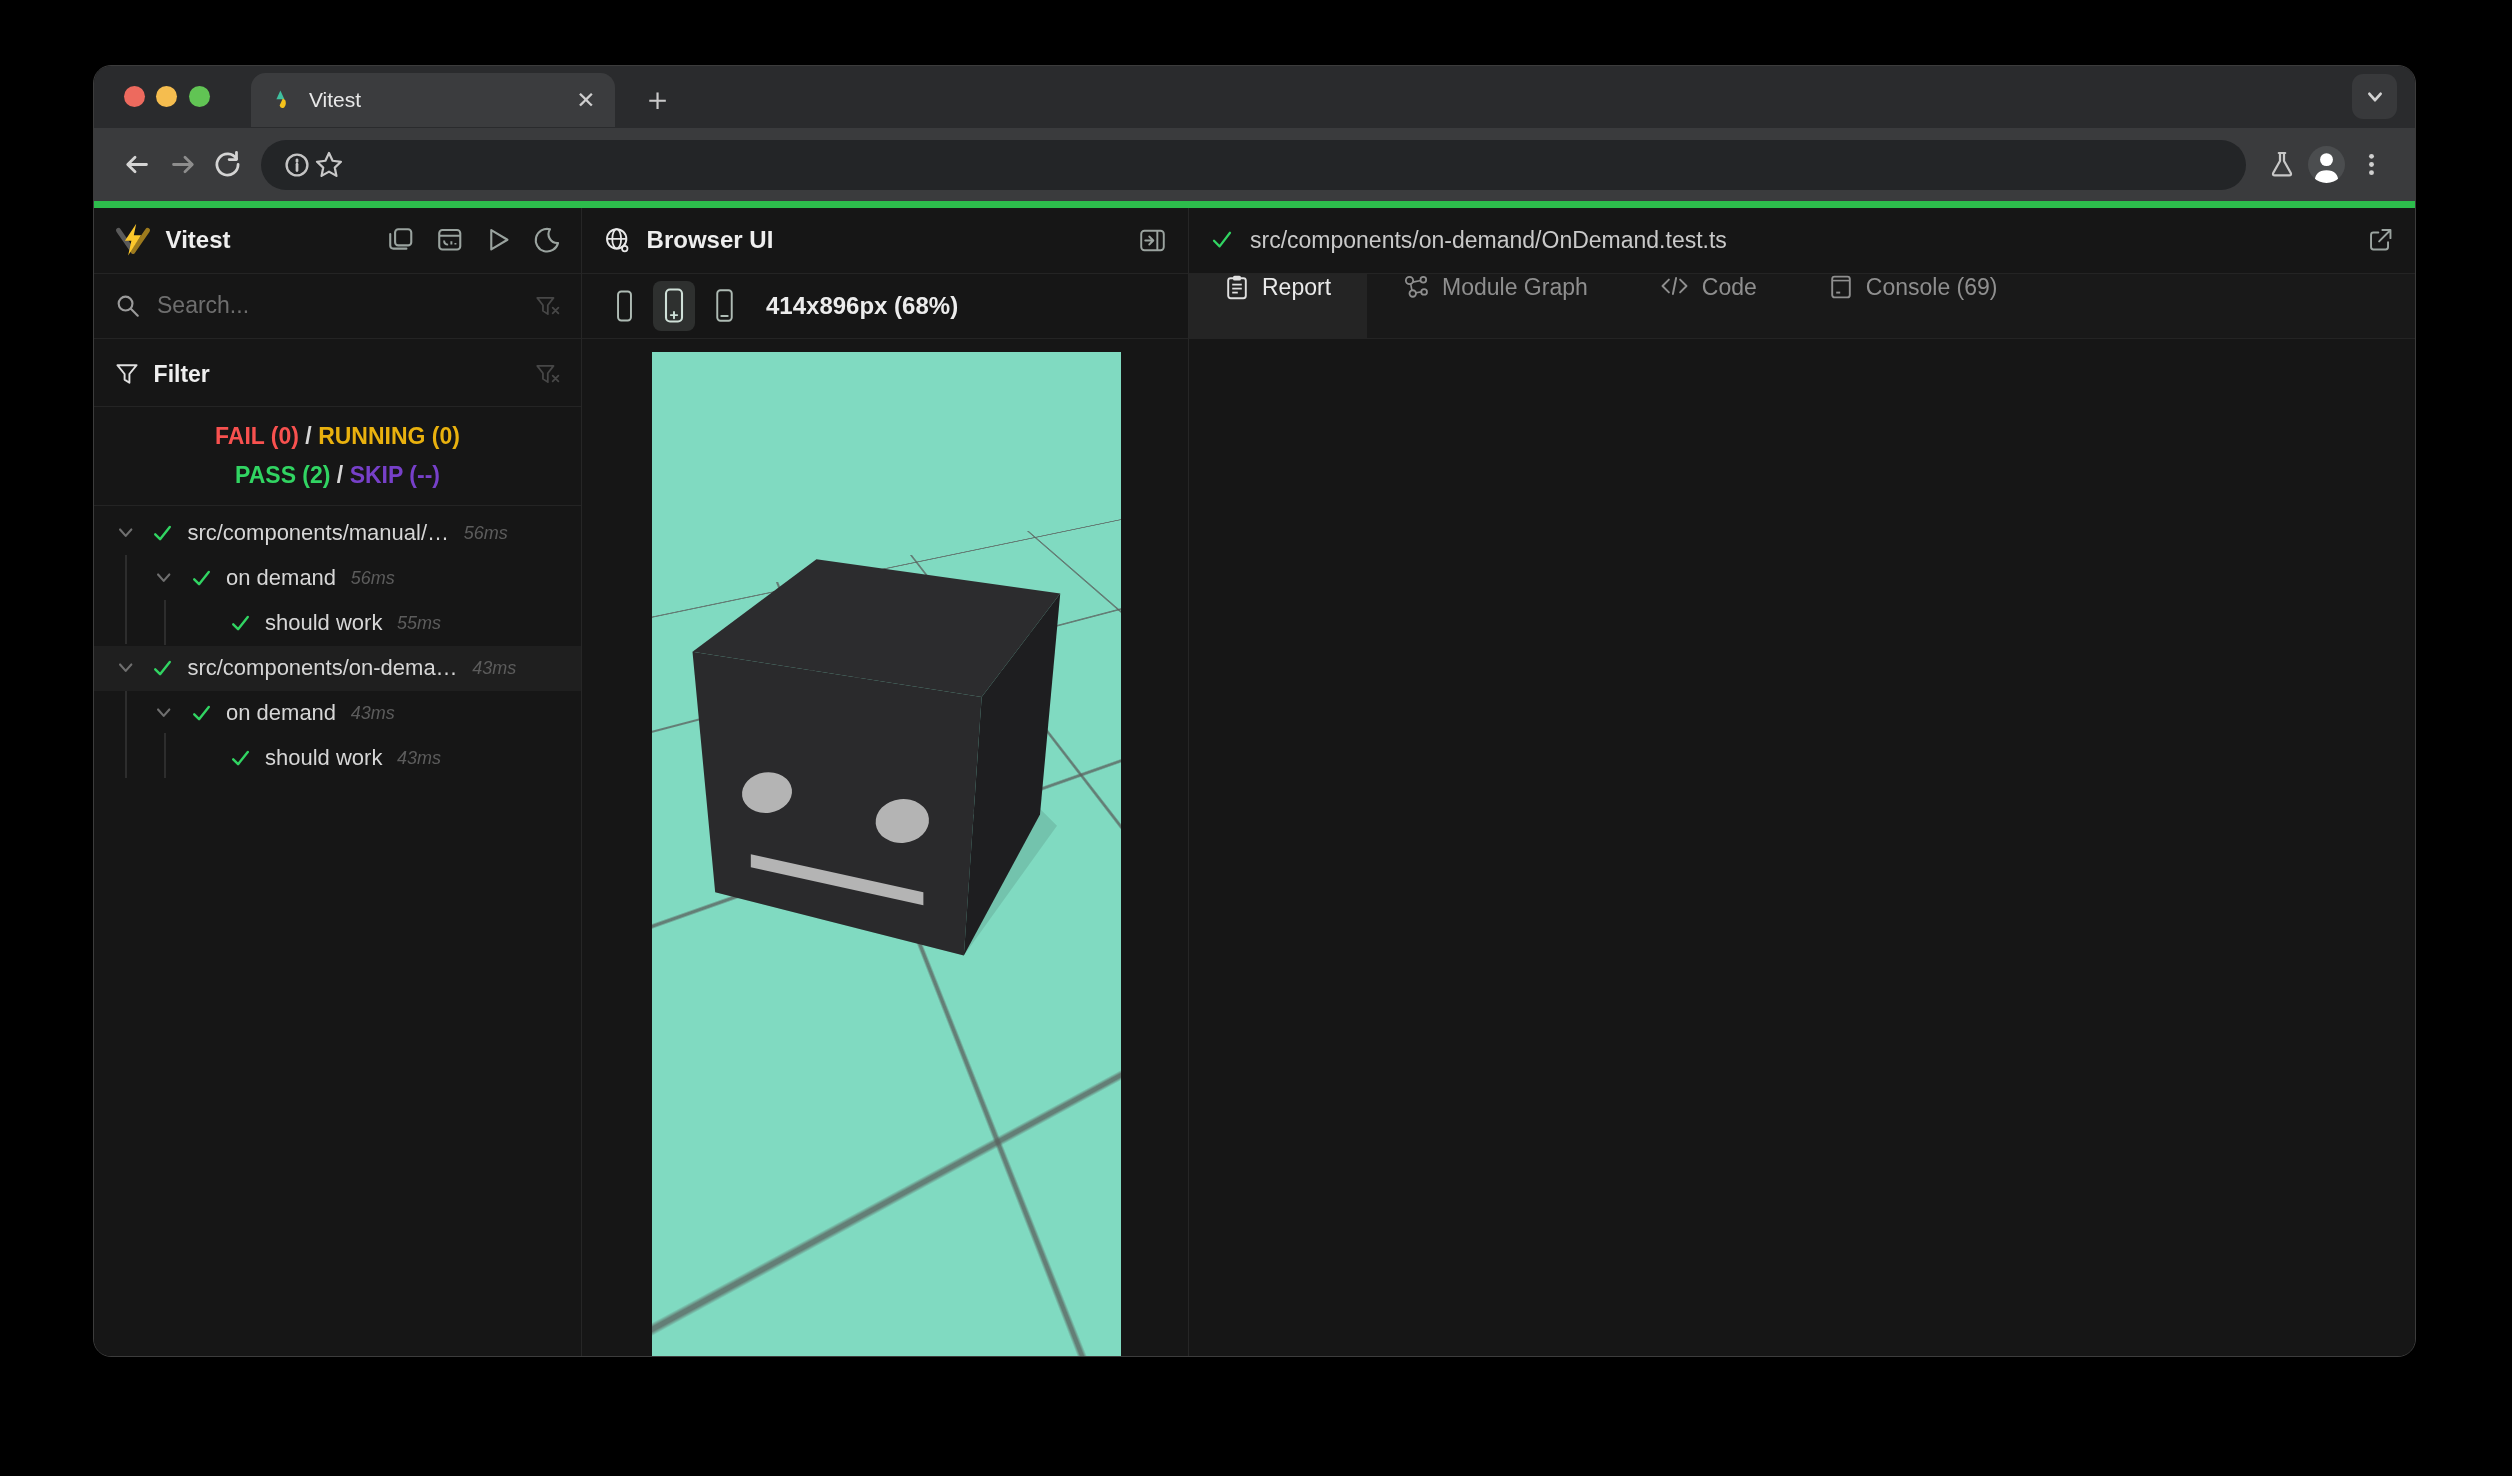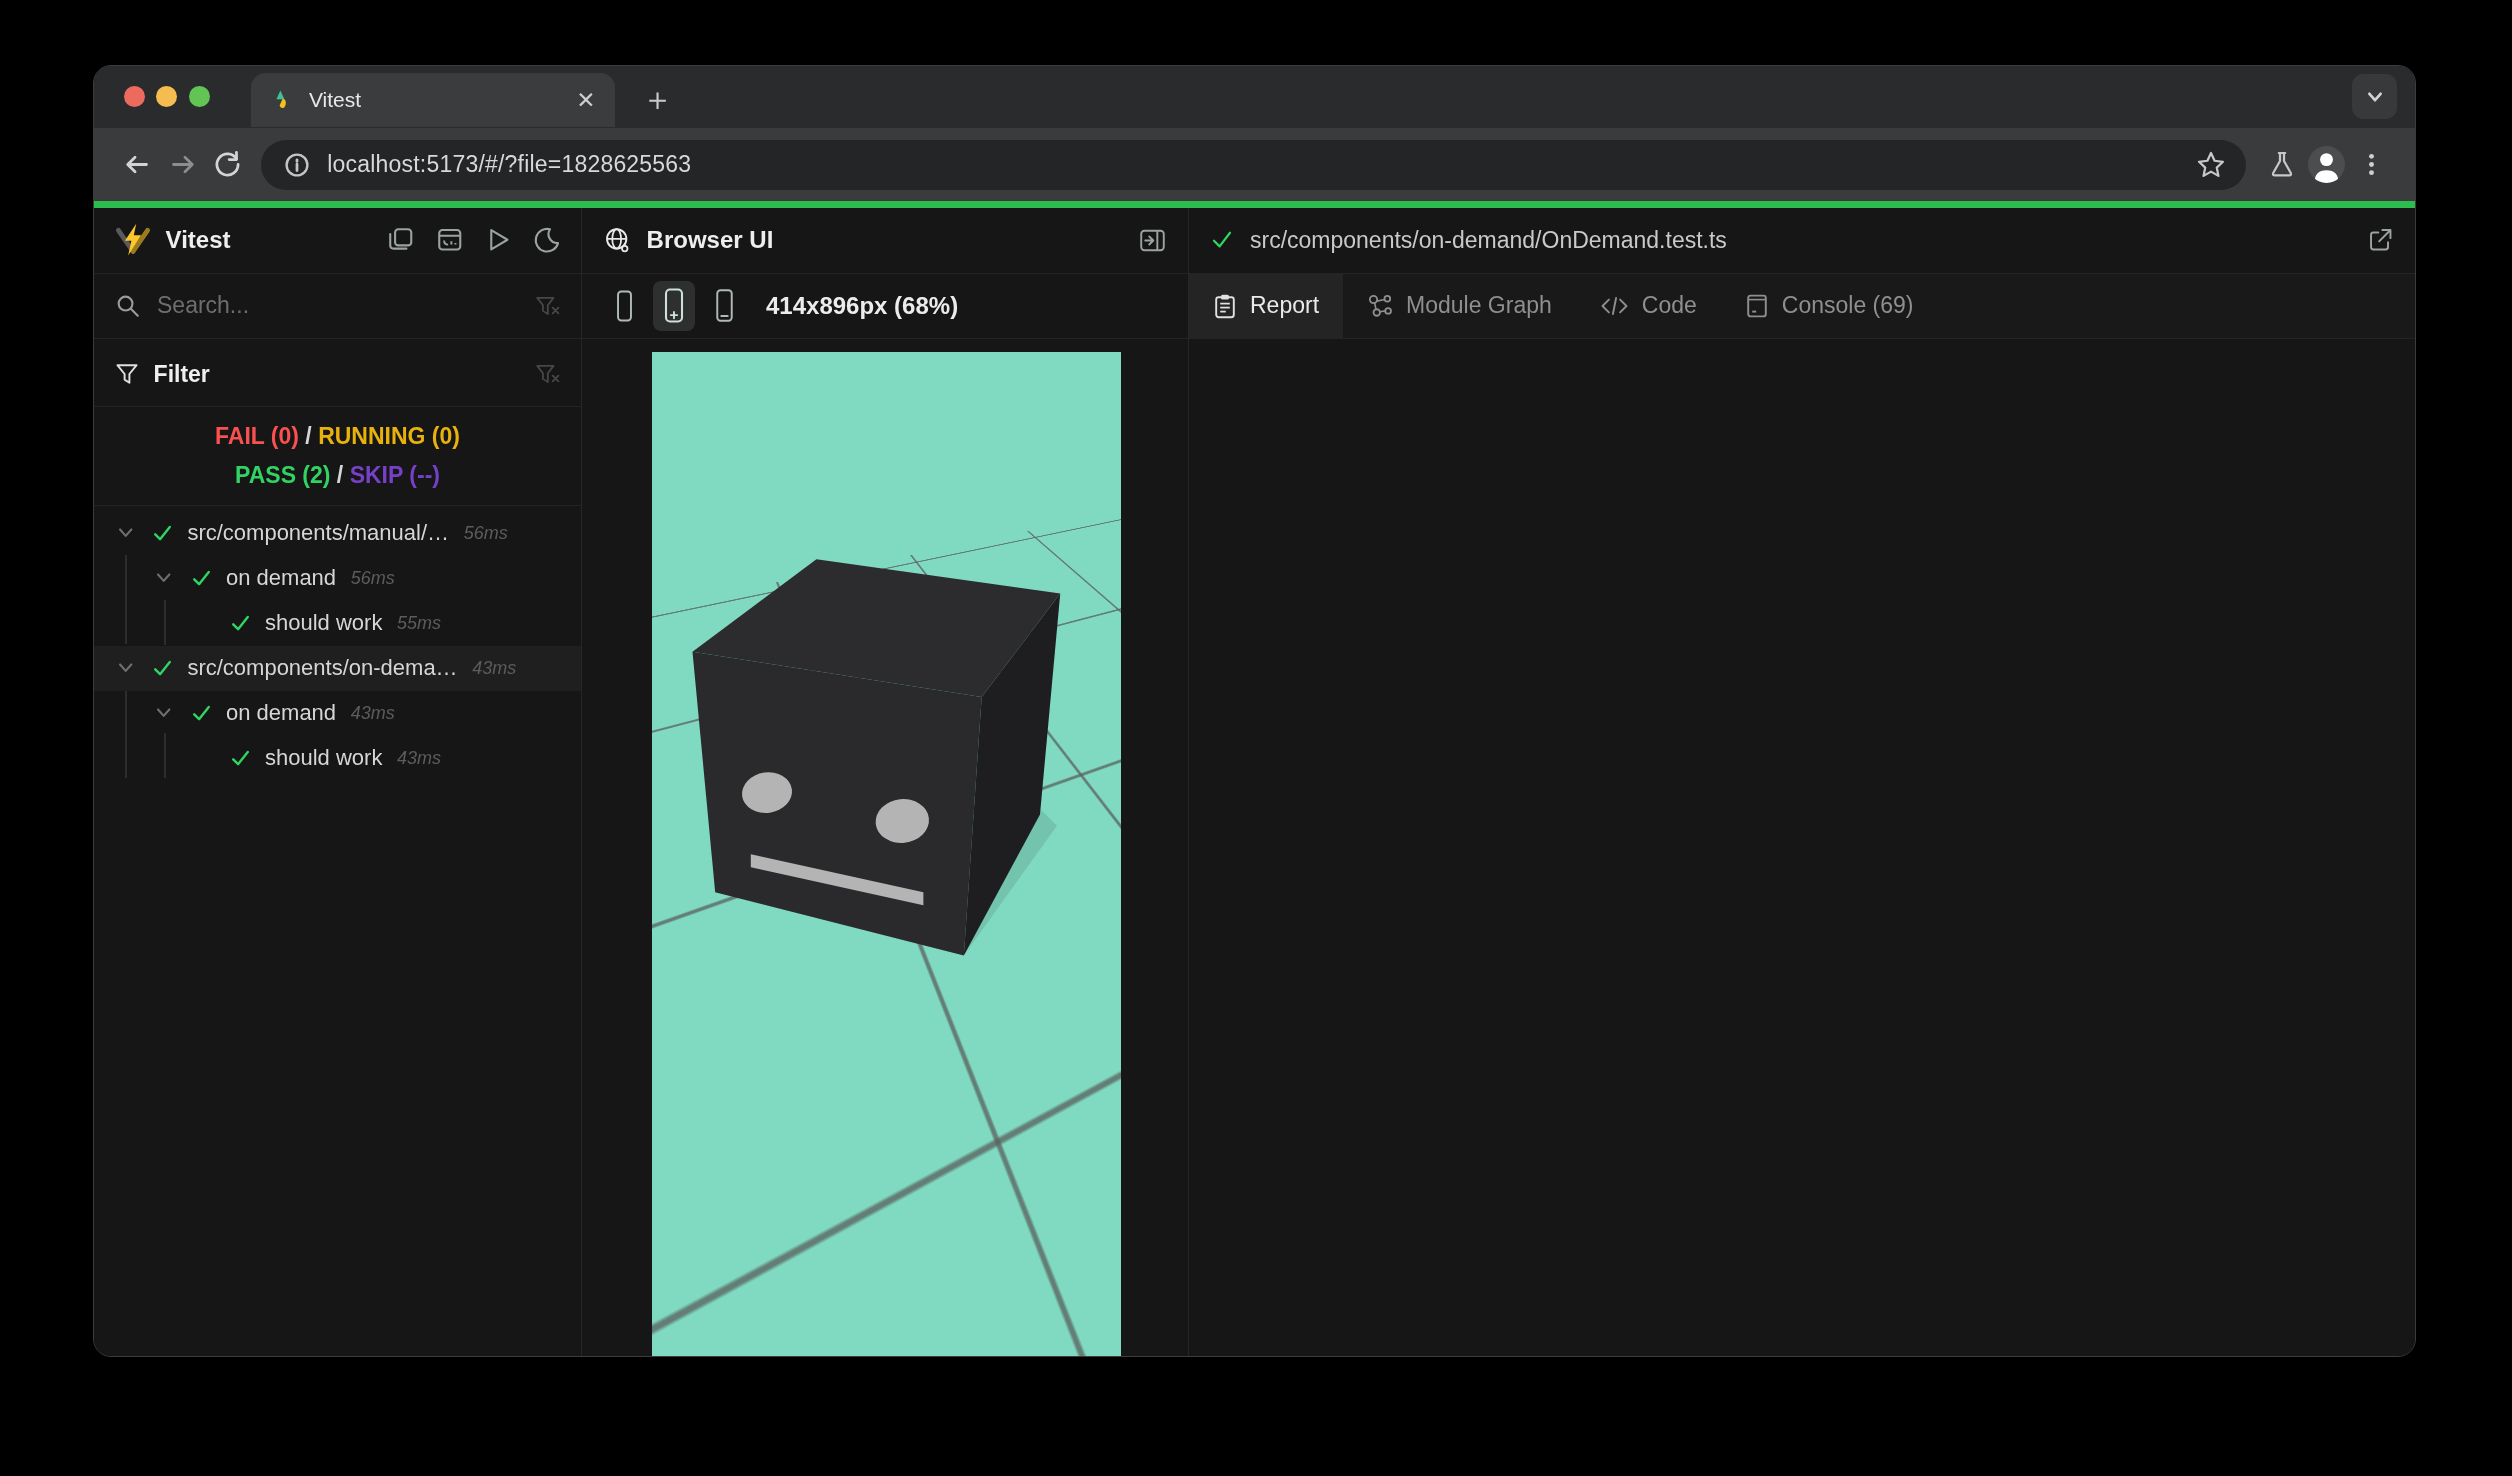--- a/index.html
+++ b/index.html
@@ -77,21 +77,21 @@
   .viewport{position:absolute;left:70px;top:13.8px;width:469px;bottom:0;background:var(--mint);overflow:hidden;}
   .floor{position:absolute;left:-421px;top:206px;width:1327px;height:1376px;
     background-image:repeating-linear-gradient(0deg,rgba(90,95,92,.75) 0 2.4px,transparent 2.4px 136px),
                      repeating-linear-gradient(90deg,rgba(90,95,92,.75) 0 2.4px,transparent 2.4px 136px);
     transform:perspective(615px) rotateX(58deg) rotateZ(-21deg);transform-origin:50% 0;}
   .cube{position:absolute;inset:0;}
   
   .rpanel{flex:1;display:flex;flex-direction:column;min-width:0;}
   .filepath{font-size:23px;color:#c9c9c9;margin-left:16px;}
   .tabsrow{height:65px;background:#191919;border-bottom:0.8px solid #242424;display:flex;align-items:stretch;flex:0 0 auto;}
-  .rtab{display:flex;align-items:center;padding:0 24px;font-size:23px;color:#8f8f8f;}
+  .rtab{display:flex;align-items:flex-start;padding:0 36px;font-size:23px;color:#8f8f8f;}
   .rtab .tl{margin-left:13px;}
   .rtab.active{background:#242424;color:#eaeaea;}
   .rcontent{flex:1;background:#151515;padding:18px;}
   .banner{height:68px;background:var(--banner-bg);border-radius:8px;display:flex;align-items:center;padding:0 18px;}
   .banner .bt{font-size:23px;font-weight:bold;color:var(--banner-text);}
   svg{display:block;}
 </style>
 </head>
 <body>
 
@@ -138,21 +138,20 @@
             <path d="M30 12 A13 13 0 1 0 32 19" fill="none" stroke="#d4d4d4" stroke-width="3.4" stroke-linecap="round"></path>
             <polyline points="30,4 30,13 21,13" fill="none" stroke="#d4d4d4" stroke-width="3.4" stroke-linecap="round" stroke-linejoin="round"></polyline>
           </svg>
     </div>
     <div class="urlpill">
       <svg width="32" height="32" viewBox="0 0 40 40">
             <circle cx="20" cy="20" r="13" fill="none" stroke="#c4c4c4" stroke-width="3"></circle>
             <line x1="20" y1="13.5" x2="20" y2="15.5" stroke="#c4c4c4" stroke-width="3.4" stroke-linecap="round"></line>
             <line x1="20" y1="19" x2="20" y2="27" stroke="#c4c4c4" stroke-width="3.4" stroke-linecap="round"></line>
           </svg>
-      <span class="url">localhost:5173/#/?file=1828625563</span>
       <svg width="32" height="32" viewBox="0 0 40 40">
             <path d="M20 5 L24.5 14.7 L35 16 L27.2 23.2 L29.3 33.6 L20 28.3 L10.7 33.6 L12.8 23.2 L5 16 L15.5 14.7 Z" fill="none" stroke="#c8c8c8" stroke-width="2.8" stroke-linejoin="round"></path>
           </svg>
     </div>
     <div class="navic">
       <svg width="32" height="32" viewBox="0 0 40 40">
             <path d="M16 5 H24 M17.5 5 V15 L9 30 Q8 33 11 33 H29 Q32 33 31 30 L22.5 15 V5" fill="none" stroke="#c8c8c8" stroke-width="2.8" stroke-linecap="round" stroke-linejoin="round"></path>
           </svg>
     </div>
     <div class="navic">

